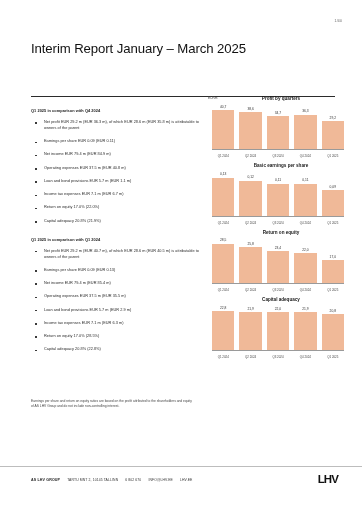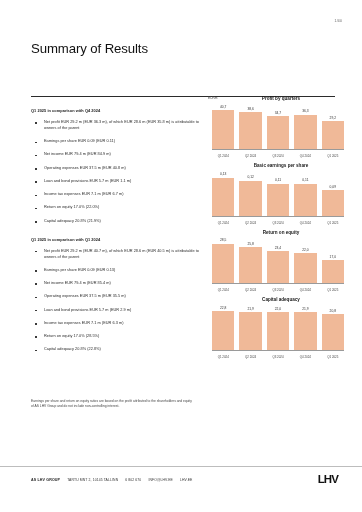--- a/index.html
+++ b/index.html
@@ -74,21 +74,21 @@
   }
 </style>
 </head>
 <body>
 
 <div class="page">
 
   <div class="page-number">1/40</div>
 
   <div class="title-block">
-    <div class="title-line">Summary of Results</div>
+    <div class="title-line">Interim Report January – March 2025</div>
   </div>
 
   <div class="rule"></div>
 
   <div class="left-col">
     <div>
       <div class="sec-head">Q1 2025 in comparison with Q4 2024</div>
       <ul class="bullets">
           <li>Net profit EUR 29.2 m (EUR 36.3 m), of which EUR 28.6 m (EUR 35.8 m) is attributable to owners of the parent</li>
           <li>Earnings per share EUR 0.09 (EUR 0.11)</li>

